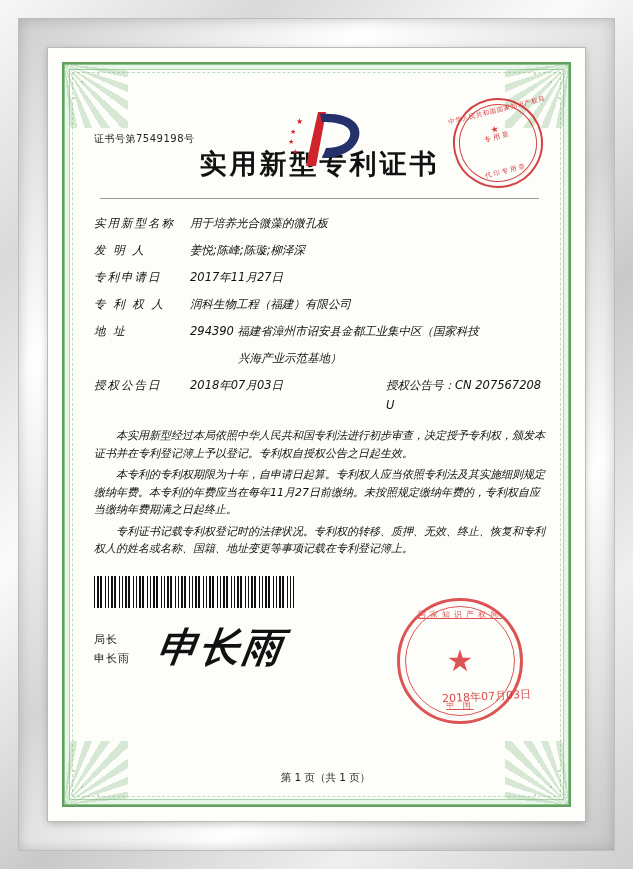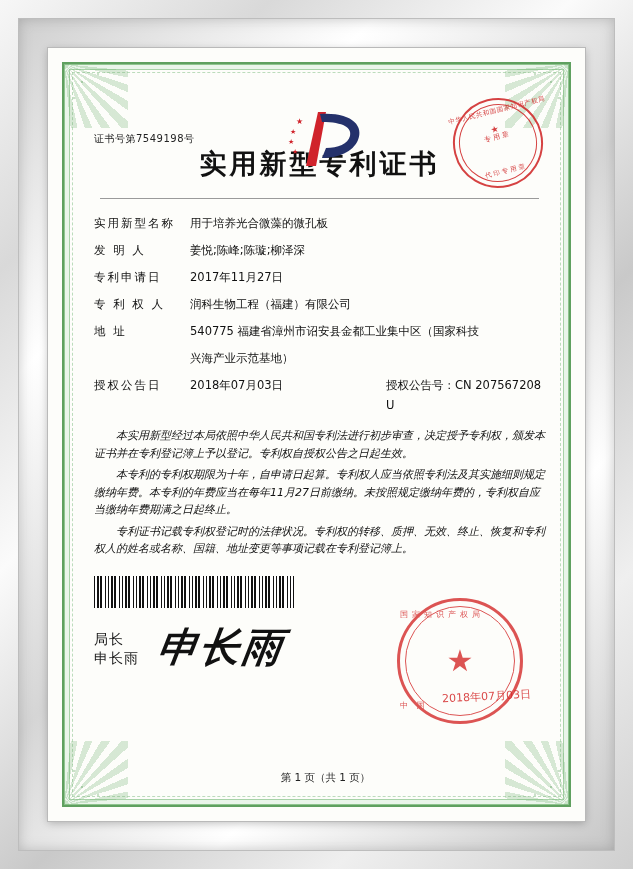--- a/index.html
+++ b/index.html
@@ -123,69 +123,69 @@
     font-weight:bold;
     letter-spacing:3px;
     margin:0 0 4px 0;
     color:#111;
   }
   .rule{
     height:1px;background:#9a9a9a;margin:16px 6px 14px 6px;
   }
 
   .fields{font-size:11.5px;line-height:20px;color:#111;}
-  .row{display:flex;margin-bottom:7px;}
+  .row{display:flex;margin-bottom:7px;font-style:italic;}
   .lbl{width:96px;flex:0 0 96px;letter-spacing:2px;}
   .val{flex:1;}
   .row.two .val{display:flex;}
   .row.two .val .c1{flex:0 0 196px;}
   .row.two .val .c2{flex:1;}
-  .addr2{padding-left:0;}
+  .addr2{padding-left:0;margin-left:48px;}
 
   .para{
     font-size:11px;line-height:17.5px;text-indent:22px;margin:4px 0 0 0;color:#111;
   }
   .paras{margin-top:12px;font-style:italic;}
 
   
   .barcode{
     margin-top:18px;height:32px;width:200px;
     background:repeating-linear-gradient(90deg,
       #111 0 1px, #fff 1px 3px, #111 3px 5px, #fff 5px 6px,
       #111 6px 8px, #fff 8px 11px, #111 11px 12px, #fff 12px 14px);
   }
 
   
   .sign{
     position:relative;margin-top:6px;height:86px;
   }
   .sign .role{
-    position:absolute;left:0;top:16px;font-size:14px;line-height:19px;letter-spacing:1px;
+    position:absolute;left:0;top:16px;font-size:11px;line-height:19px;letter-spacing:1px;
   }
   .sign .hand{
     position:absolute;left:64px;top:6px;
     font-family:"DejaVu Serif","Liberation Serif",serif;
     font-size:40px;font-style:italic;font-weight:bold;color:#111;
     letter-spacing:2px;transform:skewX(-8deg);
   }
 
   
   .main-seal{
     position:absolute;right:22px;top:-16px;
     width:120px;height:120px;border-radius:50%;
     border:3px solid #d42a2a;color:#d42a2a;opacity:.8;
   }
   .main-seal .inner{position:absolute;inset:5px;border-radius:50%;border:1px solid #d42a2a;}
   .main-seal .emblem{
     position:absolute;left:50%;top:50%;transform:translate(-50%,-50%);
     font-size:30px;line-height:1;
   }
   .main-seal .curve{
-    position:absolute;left:0;right:0;top:8px;
-    font-size:8px;letter-spacing:4px;white-space:nowrap;
+    position:absolute;left:0;right:0;top:8px;text-align:center;
+    font-size:8px;letter-spacing:4px;white-space:nowrap;text-decoration:underline;
   }
   .main-seal .curve.b{top:auto;bottom:10px;letter-spacing:3px;}
   .seal-date{
     position:absolute;right:14px;bottom:-4px;
     color:#d42a2a;font-size:11px;opacity:.85;
     transform:rotate(-3deg);
   }
 
   .pagefoot{
     position:absolute;left:12px;right:0;bottom:0;text-align:center;
@@ -247,21 +247,21 @@
             <div class="row">
               <div class="lbl">专利申请日</div>
               <div class="val">2017年11月27日</div>
             </div>
             <div class="row">
               <div class="lbl">专 利 权 人</div>
               <div class="val">润科生物工程（福建）有限公司</div>
             </div>
             <div class="row">
               <div class="lbl">地            址</div>
-              <div class="val">540775 福建省漳州市诏安县金都工业集中区（国家科技</div>
+              <div class="val">294390 福建省漳州市诏安县金都工业集中区（国家科技</div>
             </div>
             <div class="row">
               <div class="lbl"></div>
               <div class="val addr2">兴海产业示范基地）</div>
             </div>
             <div class="row two">
               <div class="lbl">授权公告日</div>
               <div class="val">
                 <div class="c1">2018年07月03日</div>
                 <div class="c2">

